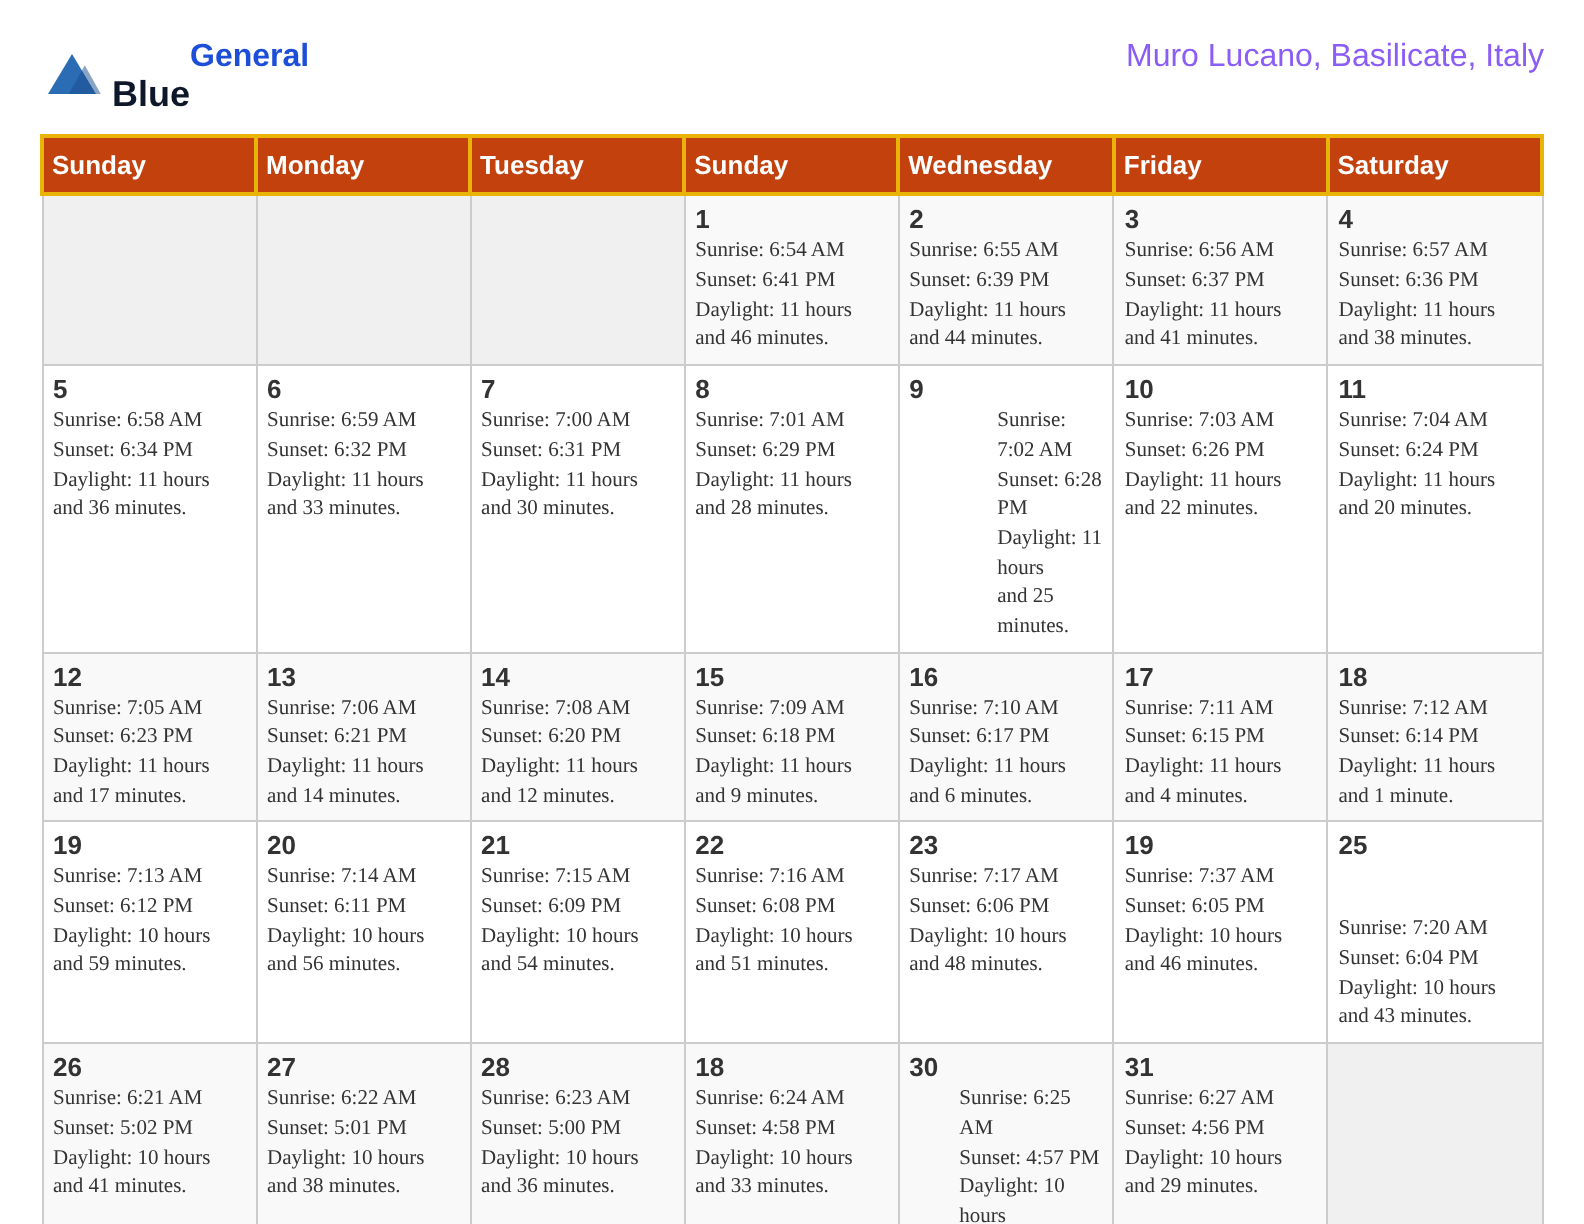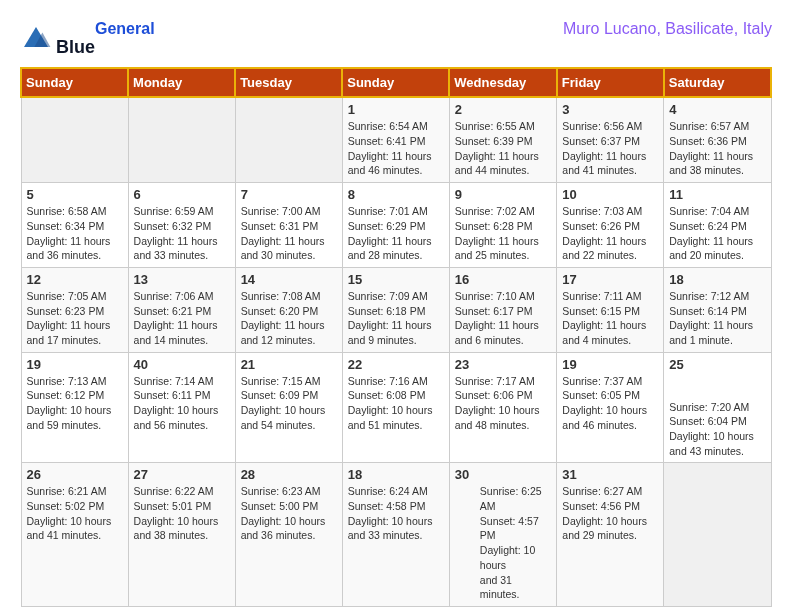--- a/index.html
+++ b/index.html
@@ -86,20 +86,21 @@
     .day-num {
       font-size: 13px;
       font-weight: bold;
       display: block;
       margin-bottom: 2px;
     }
     .day-info {
       font-size: 10.5px;
       line-height: 1.4;
       color: #333;
+      font-family: Liberation Serif, serif;
     }
     .empty-cell {
       background: #f0f0f0 !important;
     }
   </style>
 </head>
 <body>
 
 <div class="header">
   <div class="logo">
@@ -187,21 +188,21 @@
         </td>
         <td>
           <span class="day-num">8</span>
           <div class="day-info" style="white-space: pre-line;">Sunrise: 7:01 AM
 Sunset: 6:29 PM
 Daylight: 11 hours
 and 28 minutes.</div>
         </td>
         <td>
           <span class="day-num">9</span>
-          <div class="day-info" style="white-space: pre-line;">Sunrise: 7:02 AM
+          <div class="day-info" style="white-space: pre-line; margin-left: 44px;">Sunrise: 7:02 AM
 Sunset: 6:28 PM
 Daylight: 11 hours
 and 25 minutes.</div>
         </td>
         <td>
           <span class="day-num">10</span>
           <div class="day-info" style="white-space: pre-line;">Sunrise: 7:03 AM
 Sunset: 6:26 PM
 Daylight: 11 hours
 and 22 minutes.</div>
@@ -267,21 +268,21 @@
       </tr>
       <tr>
         <td>
           <span class="day-num">19</span>
           <div class="day-info" style="white-space: pre-line;">Sunrise: 7:13 AM
 Sunset: 6:12 PM
 Daylight: 10 hours
 and 59 minutes.</div>
         </td>
         <td>
-          <span class="day-num">40</span>
+          <span class="day-num">20</span>
           <div class="day-info" style="white-space: pre-line;">Sunrise: 7:14 AM
 Sunset: 6:11 PM
 Daylight: 10 hours
 and 56 minutes.</div>
         </td>
         <td>
           <span class="day-num">21</span>
           <div class="day-info" style="white-space: pre-line;">Sunrise: 7:15 AM
 Sunset: 6:09 PM
 Daylight: 10 hours

